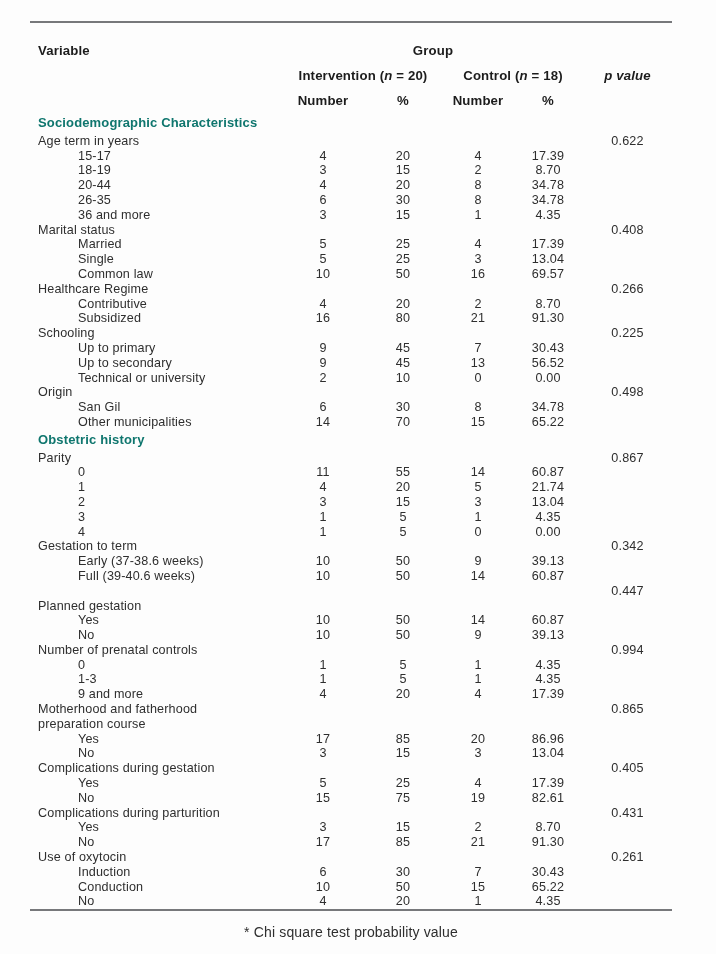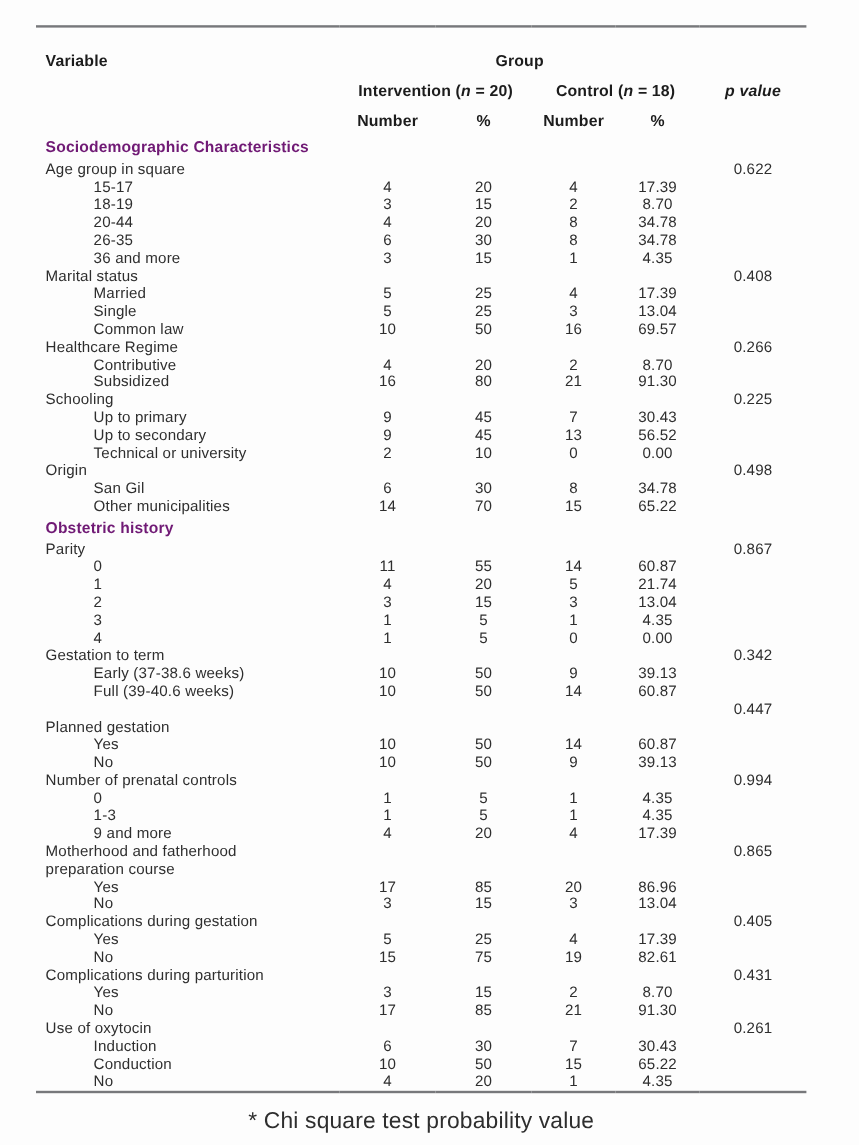--- a/index.html
+++ b/index.html
@@ -60,31 +60,31 @@
     padding-left: 8px;
     white-space: pre-line;
   }
   td.c-num, td.c-p {
     text-align: center;
   }
   tr.row-item td.c-label { padding-left: 48px; }
   tr.row-section td.c-label {
     font-weight: bold;
     font-size: 13px;
-    color: #701a75;
+    color: #0f766e;
     padding-top: 3px;
     padding-bottom: 3px;
   }
   tr.row-section td { padding-top: 3px; padding-bottom: 3px; }
 
   .footnote {
     width: 642px;
     margin-top: 13px;
     text-align: center;
-    font-size: 19px;
+    font-size: 14px;
     color: #2e2e2e;
   }
 </style>
 </head>
 <body>
 
 <div class="page">
   <table class="stats">
     <colgroup>
       <col class="w-label">
@@ -118,21 +118,21 @@
     <tbody>
         <tr class="row-section">
           <td class="c-label">Sociodemographic Characteristics</td>
           <td class="c-num"></td>
           <td class="c-num"></td>
           <td class="c-num"></td>
           <td class="c-num"></td>
           <td class="c-p"></td>
         </tr>
         <tr class="row-group">
-          <td class="c-label">Age group in square</td>
+          <td class="c-label">Age term in years</td>
           <td class="c-num"></td>
           <td class="c-num"></td>
           <td class="c-num"></td>
           <td class="c-num"></td>
           <td class="c-p">0.622</td>
         </tr>
         <tr class="row-item">
           <td class="c-label">15-17</td>
           <td class="c-num">4</td>
           <td class="c-num">20</td>

